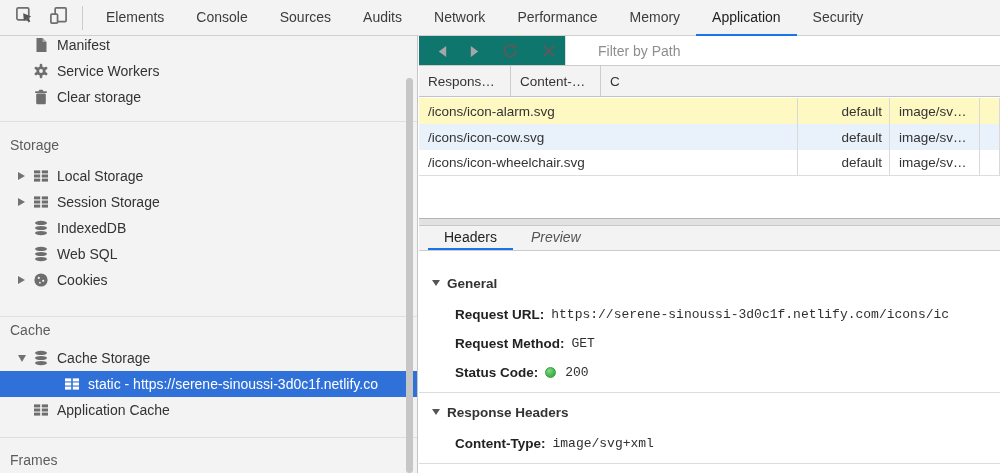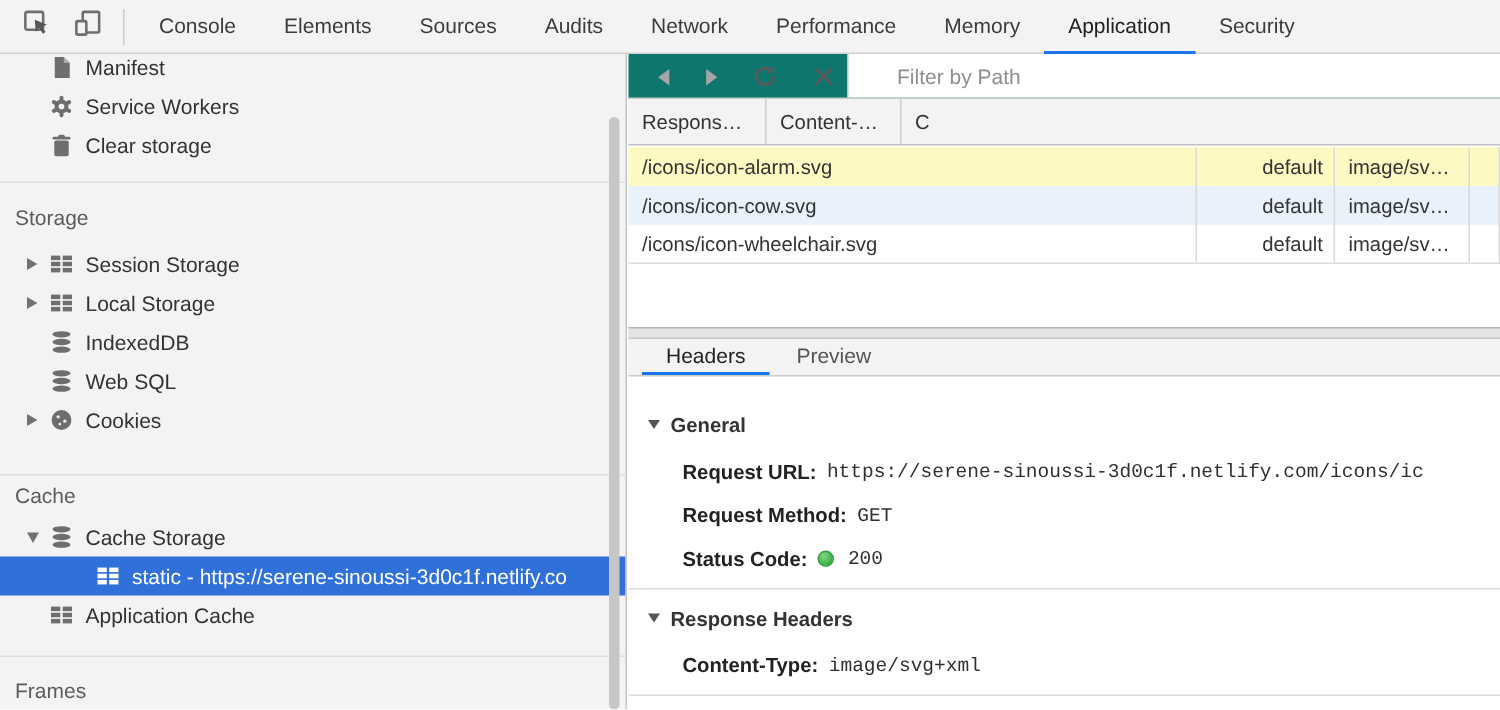--- a/index.html
+++ b/index.html
@@ -95,21 +95,21 @@
   }
   .dtabs {
     position:absolute; left:0; right:0; top:190px; height:25px;
     background:#f3f3f3; border-bottom:1px solid #ccc; display:flex; align-items:stretch;
   }
   .dtab {
     margin-left:9px; padding:0 16px; font-size:14px; color:#555;
     display:flex; align-items:center; border-bottom:2px solid transparent;
   }
   .dtab.selected { color:#222; border-bottom:2px solid #1a73e8; }
-  .dtab + .dtab { margin-left:2px; }
+  .dtab + .dtab { margin-left:2px;font-style:italic; }
   .dcontent { position:absolute; left:0; right:0; top:225px; bottom:0; background:#fff; overflow:hidden; }
   .sect-title {
     display:flex; align-items:center; gap:7px; margin:13px 0 0 13px;
     font-size:13.5px; font-weight:bold; color:#333; height:18px;
   }
   .sect-title .tri { width:0; height:0; border-left:4.5px solid transparent; border-right:4.5px solid transparent; border-top:6px solid #555; }
   .fields { margin-left:36px; margin-top:8px; }
   .field { height:29px; display:flex; align-items:center; white-space:nowrap; overflow:hidden; }
   .flabel { font-size:13.5px; font-weight:bold; color:#222; }
   .fvalue { font-family:"Liberation Mono", monospace; font-size:13px; color:#303030; margin-left:7px; }
@@ -140,22 +140,22 @@
         <span>
           <svg viewBox="0 0 20 20">
               <rect x="6.5" y="2" width="11.5" height="14.5" rx="1" fill="none" stroke="#6e6e6e" stroke-width="1.8"></rect>
               <rect x="2" y="8.5" width="7" height="9.5" rx="1" fill="#f3f3f3" stroke="#6e6e6e" stroke-width="1.8"></rect>
             </svg>
         </span>
       </div>
     </div>
     <div class="tb-sep"></div>
     <div class="tabs">
+      <div class="tab">Elements</div>
       <div class="tab">Console</div>
-      <div class="tab">Elements</div>
       <div class="tab">Sources</div>
       <div class="tab">Audits</div>
       <div class="tab">Network</div>
       <div class="tab">Performance</div>
       <div class="tab">Memory</div>
       <div class="tab selected">Application</div>
       <div class="tab">Security</div>
     </div>
   </div>
 
@@ -208,37 +208,37 @@
         <span class="icon16">
           <svg viewBox="0 0 16 16" fill="#6e6e6e">
               <rect x="1" y="2.4" width="6.2" height="3"></rect>
               <rect x="8.8" y="2.4" width="6.2" height="3"></rect>
               <rect x="1" y="6.5" width="6.2" height="3"></rect>
               <rect x="8.8" y="6.5" width="6.2" height="3"></rect>
               <rect x="1" y="10.6" width="6.2" height="3"></rect>
               <rect x="8.8" y="10.6" width="6.2" height="3"></rect>
             </svg>
         </span>
-        <span>Session Storage</span>
+        <span>Local Storage</span>
       </div>
       <div class="side-row pl-arrow">
         <span class="arrow-slot">
             <span class="tri-right"></span>
           </span>
         <span class="icon16">
           <svg viewBox="0 0 16 16" fill="#6e6e6e">
               <rect x="1" y="2.4" width="6.2" height="3"></rect>
               <rect x="8.8" y="2.4" width="6.2" height="3"></rect>
               <rect x="1" y="6.5" width="6.2" height="3"></rect>
               <rect x="8.8" y="6.5" width="6.2" height="3"></rect>
               <rect x="1" y="10.6" width="6.2" height="3"></rect>
               <rect x="8.8" y="10.6" width="6.2" height="3"></rect>
             </svg>
         </span>
-        <span>Local Storage</span>
+        <span>Session Storage</span>
       </div>
       <div class="side-row pl-plain">
         <span class="icon16">
           <svg viewBox="0 0 16 16" fill="#6e6e6e">
               <ellipse cx="8" cy="2.9" rx="6" ry="2.1"></ellipse>
               <ellipse cx="8" cy="8" rx="6" ry="2.1"></ellipse>
               <ellipse cx="8" cy="13.1" rx="6" ry="2.1"></ellipse>
             </svg>
         </span>
         <span>IndexedDB</span>

